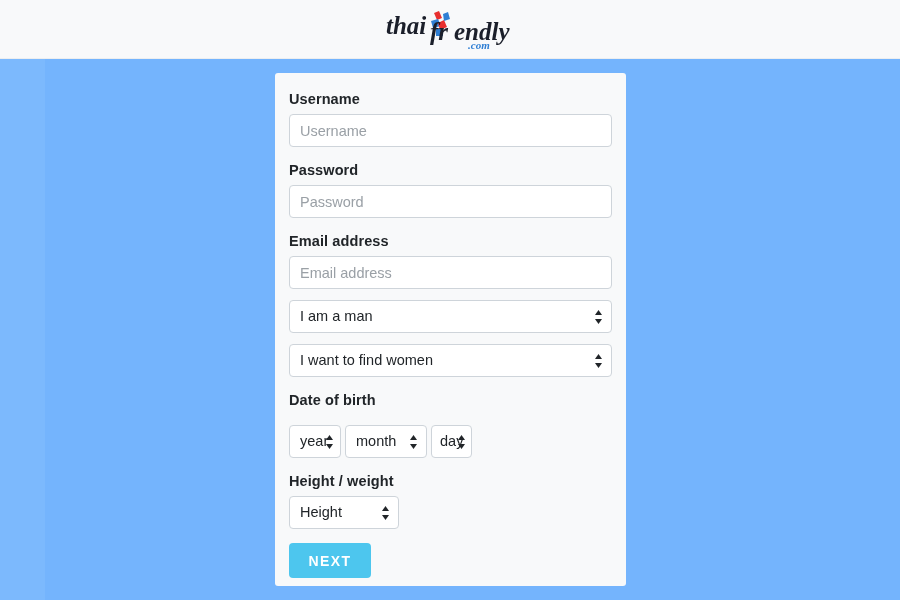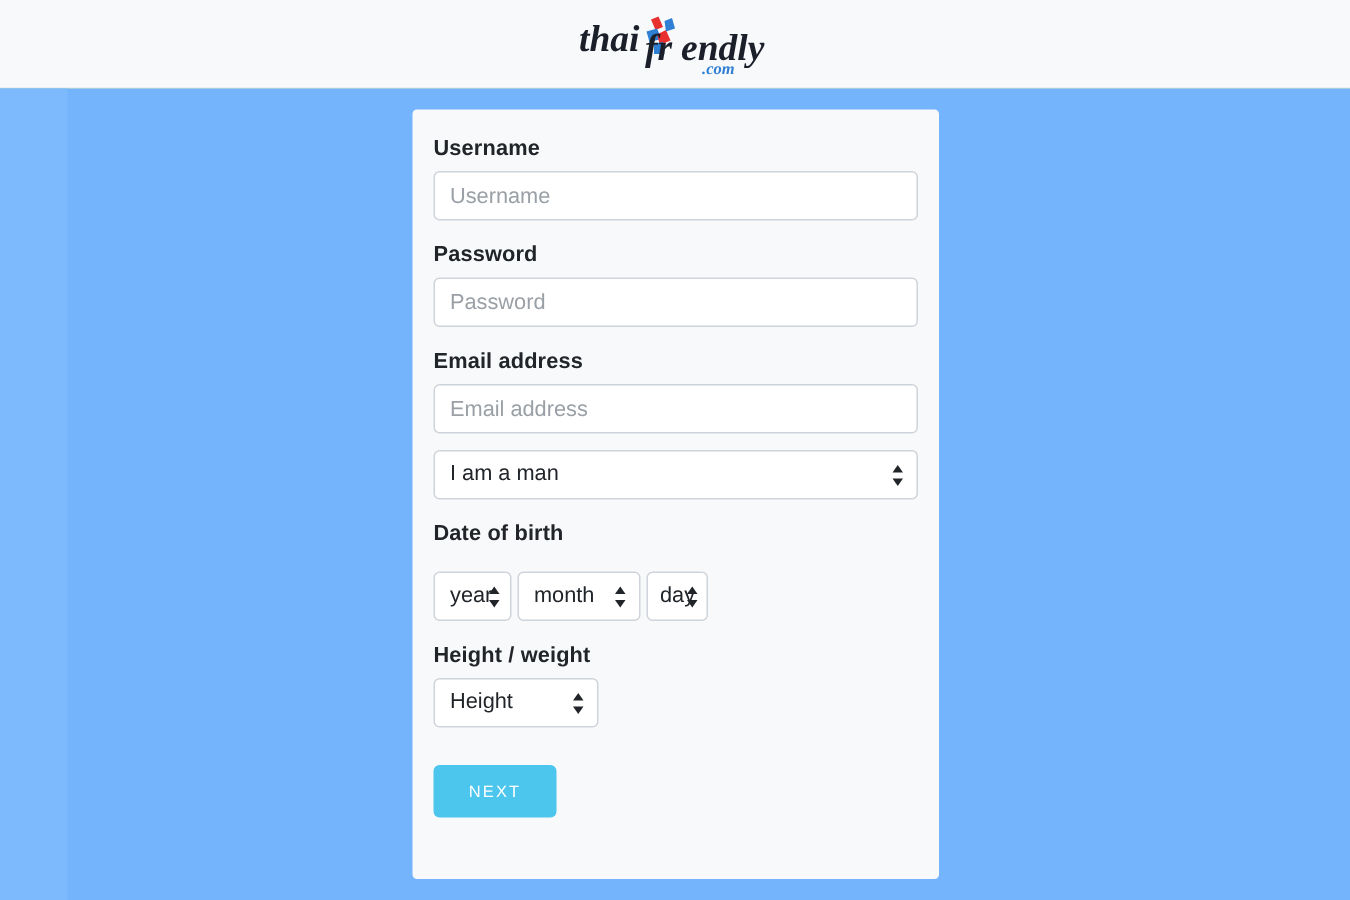--- a/index.html
+++ b/index.html
@@ -10,21 +10,21 @@
     width: 900px;
     height: 600px;
     overflow: hidden;
     font-family: "Liberation Sans", sans-serif;
     background: #74b4fd;
   }
   #page {
     position: relative;
     width: 900px;
     height: 475px;
-    background: #84cc16;
+    background: #14b8a6;
   }
 
   
   #site-header {
     position: absolute;
     left: 0; top: 0;
     width: 900px;
     height: 59px;
     background: #f8f9fa;
     border-bottom: 1px solid #eceef0;
@@ -144,30 +144,30 @@
   #dob-day .sel-arrow { right: 5px; }
   #dob-year .sel-arrow { right: 6px; }
 
   .hw-row { margin-top: 0; font-size: 0; }
   .hw-row .select-box { margin-right: 4px; }
   #height-select { width: 110px; }
   #weight-select { width: 104px; margin-right: 0; }
 
   #next-button {
     display: block;
-    margin-top: 25px;
+    margin-top: 14px;
     width: 82px;
     height: 35px;
     background: #4dc6ee;
     border: none;
     border-radius: 4px;
     color: #ffffff;
     font-family: "Liberation Sans", sans-serif;
-    font-size: 11px;
-    font-weight: normal;
+    font-size: 14px;
+    font-weight: bold;
     letter-spacing: 1.4px;
     cursor: pointer;
     padding: 0;
   }
 </style>
 </head>
 <body>
 
 <div id="page">
 
@@ -215,20 +215,31 @@
           <span class="sel-text">I am a man</span>
           <span class="sel-arrow">
             <svg width="9" height="16" viewBox="0 0 9 16">
               <polygon points="4.5,1 8,6 1,6" fill="#212529"></polygon>
               <polygon points="4.5,15 8,10 1,10" fill="#212529"></polygon>
             </svg>
           </span>
         </div>
       </div>
 
+      <div class="row-full">
+        <div class="select-box" style="width:100%;">
+          <span class="sel-text">I want to find women</span>
+          <span class="sel-arrow">
+            <svg width="9" height="16" viewBox="0 0 9 16">
+              <polygon points="4.5,1 8,6 1,6" fill="#212529"></polygon>
+              <polygon points="4.5,15 8,10 1,10" fill="#212529"></polygon>
+            </svg>
+          </span>
+        </div>
+      </div>
 
       <div class="field-label label-gap">Date of birth</div>
       <div class="dob-row">
         <div class="select-box" id="dob-year">
           <span class="sel-text">year</span>
           <span class="sel-arrow">
             <svg width="9" height="16" viewBox="0 0 9 16">
               <polygon points="4.5,1 8,6 1,6" fill="#212529"></polygon>
               <polygon points="4.5,15 8,10 1,10" fill="#212529"></polygon>
             </svg>

